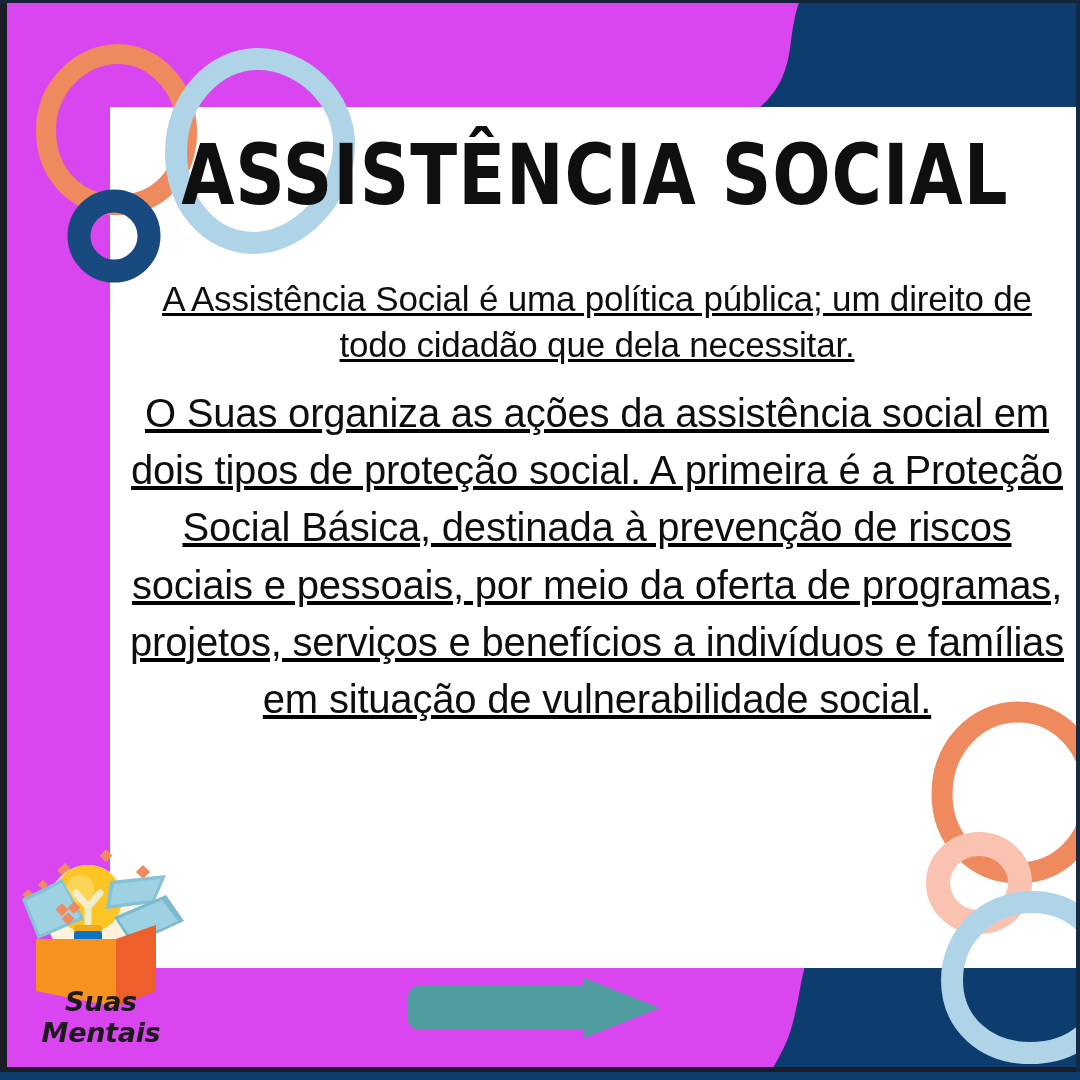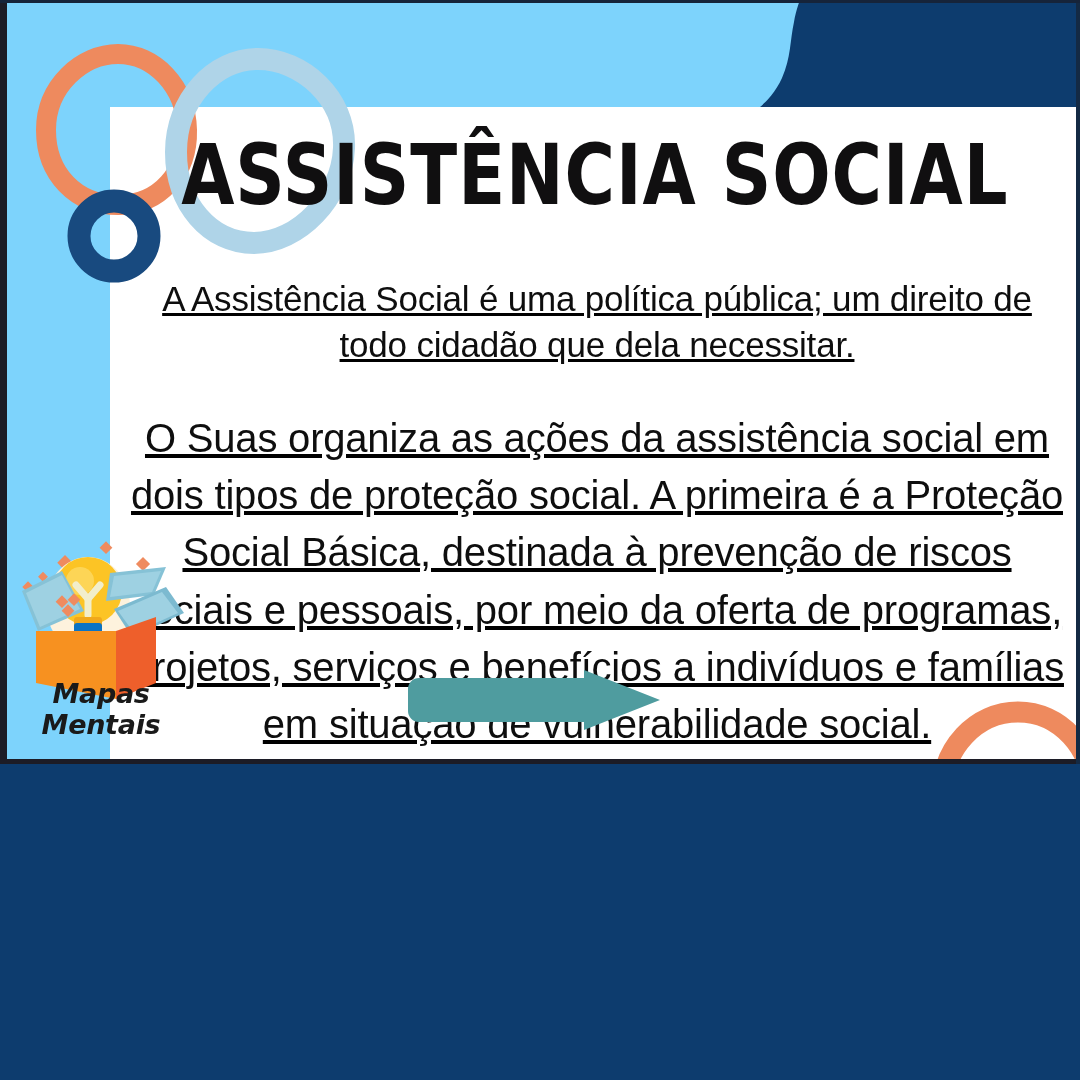--- a/index.html
+++ b/index.html
@@ -6,22 +6,22 @@
   * { margin:0; padding:0; box-sizing:border-box; }
   html,body { width:1080px; height:1080px; }
   body {
     font-family:"Liberation Sans", sans-serif;
     background:#0d3c6e;
     overflow:hidden;
   }
 
   #poster {
     position:relative;
-    width:1080px; height:764px;
-    background:#7dd3fc;
+    width:1080px; height:1072px;
+    background:#d946ef;
     overflow:hidden;
   }
 
   
   .frame-left   { position:absolute; left:0;  top:0; width:7px;  height:1080px; background:#1c1c26; z-index:60; }
   .frame-bottom { position:absolute; left:0;  bottom:0; width:1080px; height:5px; background:#1c1c26; z-index:60; }
   .frame-right  { position:absolute; right:0; top:0; width:4px;  height:1080px; background:#142a44; z-index:60; }
   .frame-top    { position:absolute; left:0;  top:0; width:1080px; height:3px; background:#16243a; z-index:60; }
 
   
@@ -91,21 +91,21 @@
     font-size:36px;
     line-height:1.30;
     letter-spacing:-0.2px;
   }
   .para.lead {
     font-size:35px;
     line-height:1.30;
     padding:0 6px;
   }
   .para.main {
-    margin-top:43px;
+    margin-top:18px;
     font-size:40px;
     line-height:1.43;
   }
 
   
   .arrow {
     position:absolute;
     left:398px; bottom:32px;
     width:268px; height:64px;
     z-index:20;
@@ -222,21 +222,21 @@
       <g fill="#ef8b5f">
         <rect x="44" y="64" width="9" height="9" transform="rotate(45 48 68)"></rect>
         <rect x="56" y="62" width="9" height="9" transform="rotate(45 60 66)"></rect>
         <rect x="50" y="73" width="9" height="9" transform="rotate(45 54 77)"></rect>
       </g>
 
       <path d="M22,98 L102,98 L102,166 L22,150 Z" fill="#f79120"></path>
       <path d="M102,98 L142,84 L142,150 L102,166 Z" fill="#ee5f2b"></path>
       <path d="M22,98 L102,98 L142,84 L62,84 Z" fill="#f79120" opacity="0"></path>
     </svg>
-    <div class="brand-name">Mapas Mentais</div>
+    <div class="brand-name">Suas Mentais</div>
   </div>
 
   <div class="frame-left"></div>
   <div class="frame-bottom"></div>
   <div class="frame-right"></div>
   <div class="frame-top"></div>
 
 </div>
 
 </body></html>

